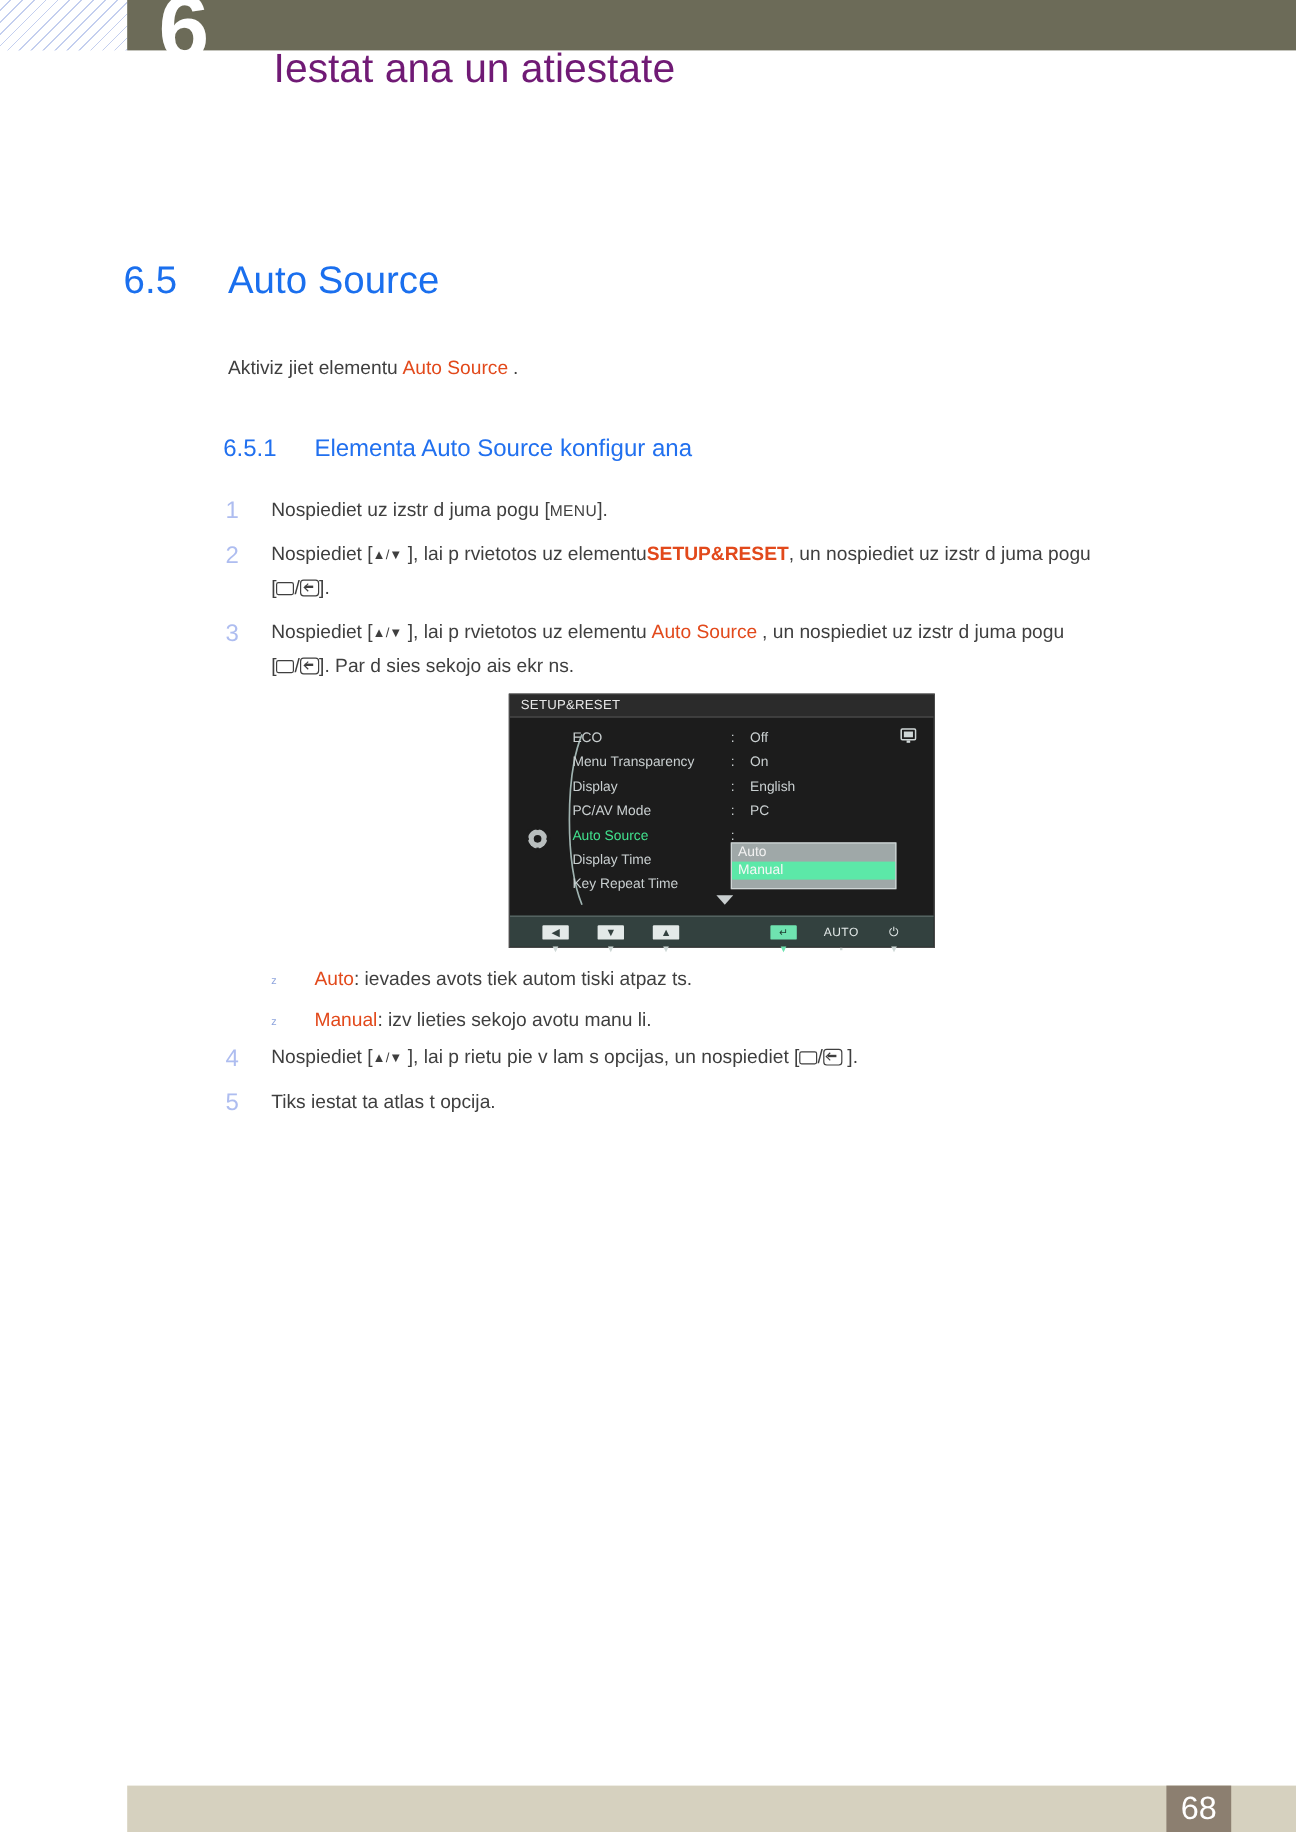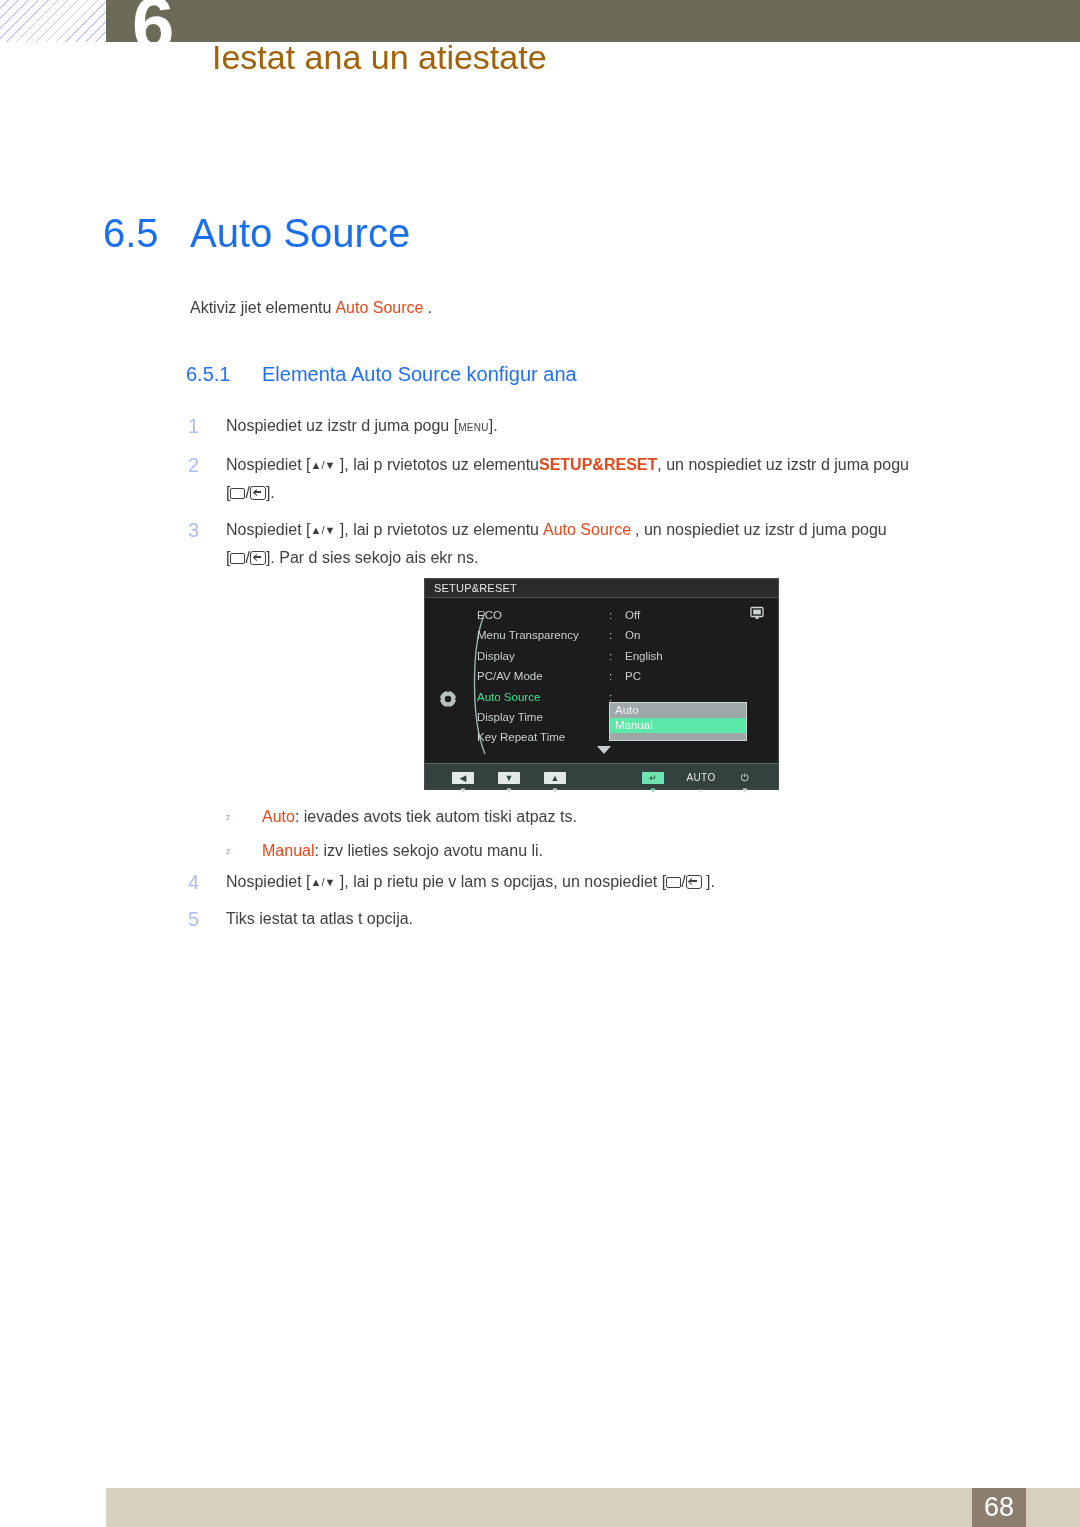--- a/index.html
+++ b/index.html
@@ -44,41 +44,41 @@
     left: 132px;
     top: -14px;
     font-size: 76px;
     line-height: 76px;
     font-weight: bold;
     color: #ffffff;
     letter-spacing: -1px;
   }
   .header-title {
     position: absolute;
-    left: 212px;
+    left: 228px;
     top: 40px;
     font-size: 34px;
     line-height: 34px;
-    color: #a16207;
+    color: #701a75;
     white-space: nowrap;
   }
 
   
   .content {
     position: absolute;
     left: 0;
     top: 0;
     width: 1080px;
   }
 
   .sec-head {
     position: absolute;
     left: 103px;
     top: 216px;
-    font-size: 40px;
+    font-size: 32px;
     line-height: 34px;
     color: #1a6fee;
     white-space: nowrap;
   }
   .sec-head .num { display: inline-block; width: 87px; }
 
   .intro {
     position: absolute;
     left: 190px;
     top: 297px;
@@ -123,21 +123,21 @@
     width: 26px;
     font-size: 20px;
     line-height: 28px;
     color: #aebdf0;
   }
   .step .line { display: block; }
 
   
   .keycap {
     font-family: "Liberation Sans", sans-serif;
-    font-size: 10px;
+    font-size: 13px;
     letter-spacing: .3px;
     margin-top: 32px;
   }
   .glyph-updown {
     display: inline-block;
     font-size: 11px;
     line-height: 1;
     vertical-align: 1px;
     letter-spacing: 0px;
   }

